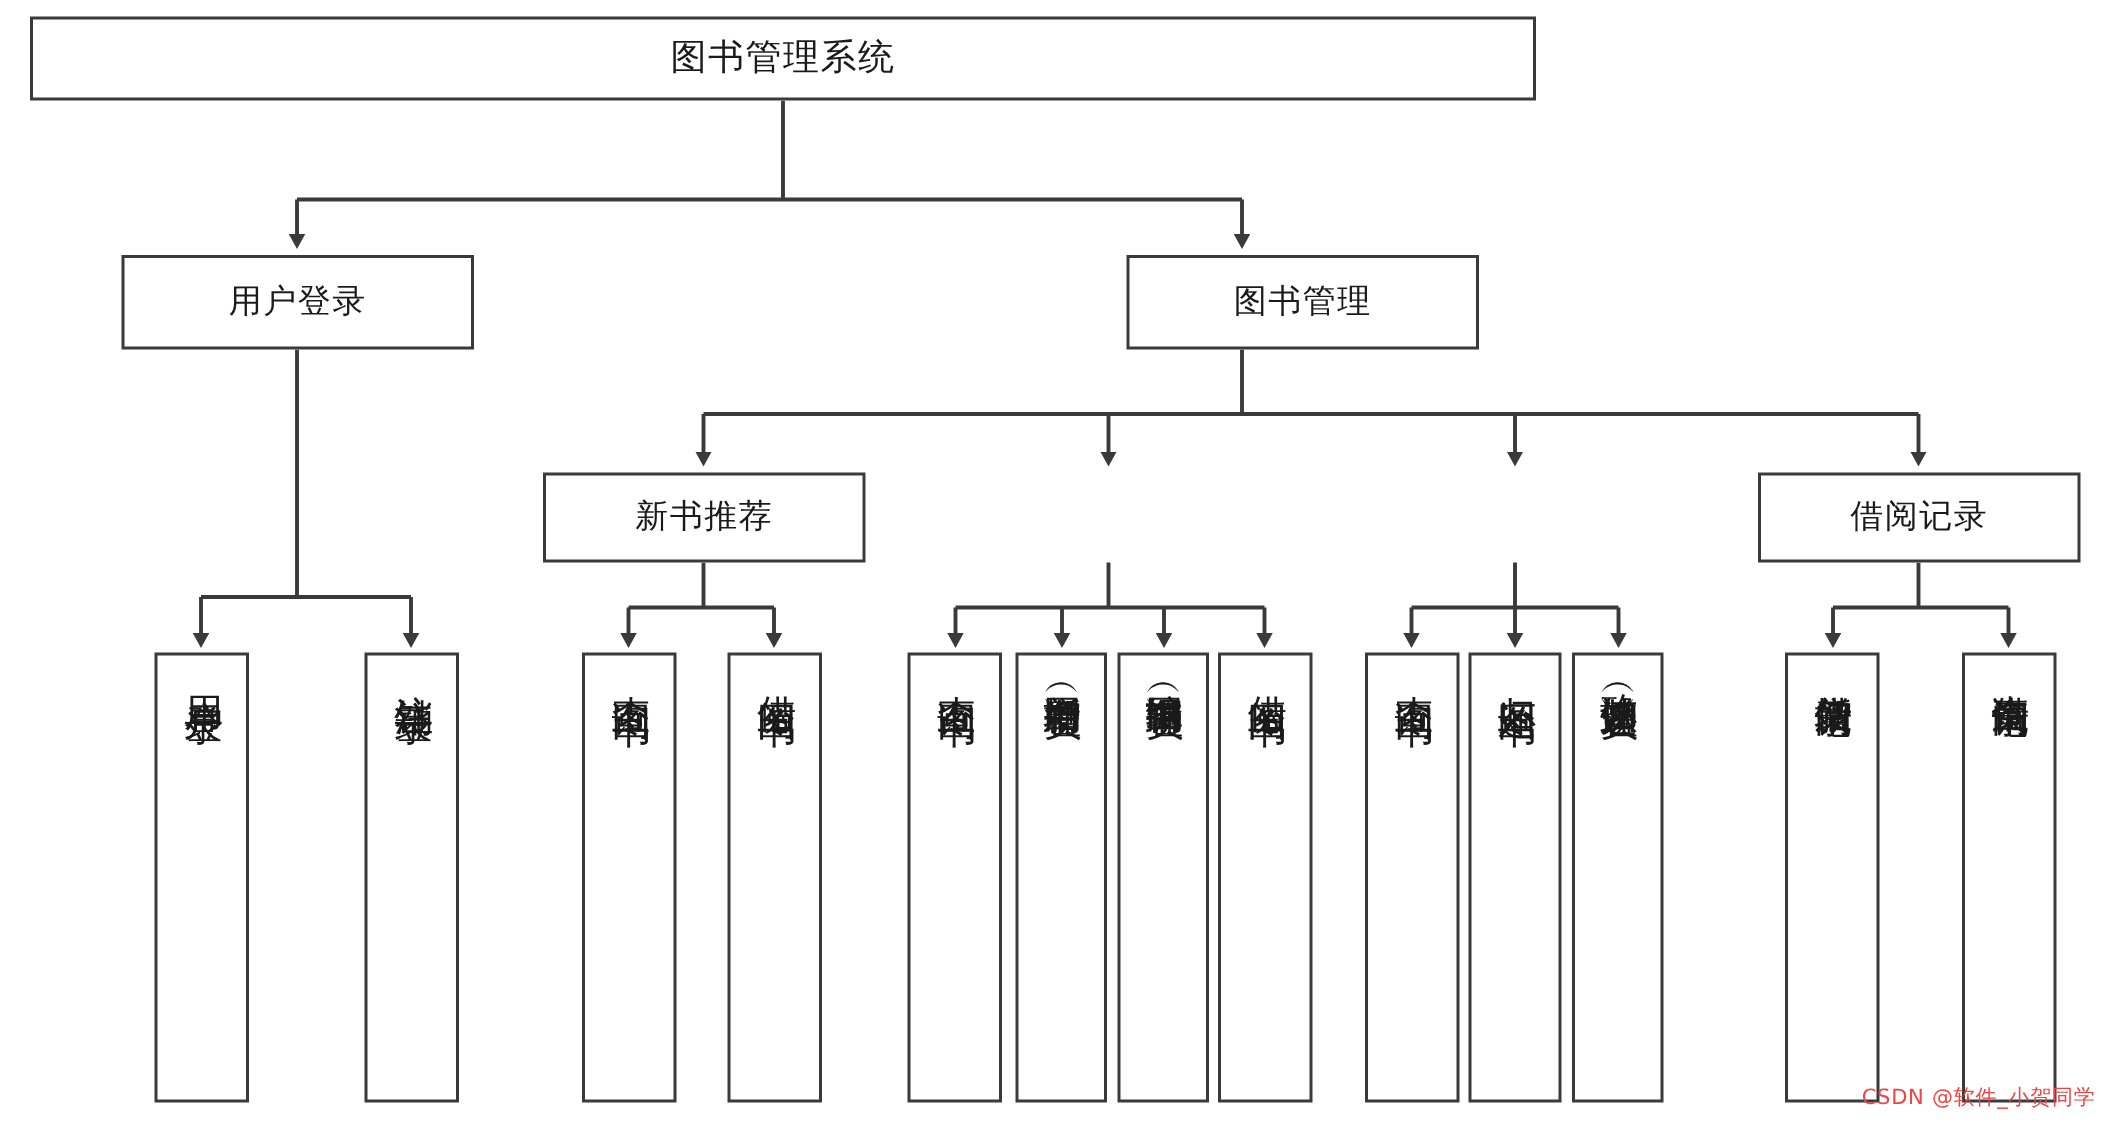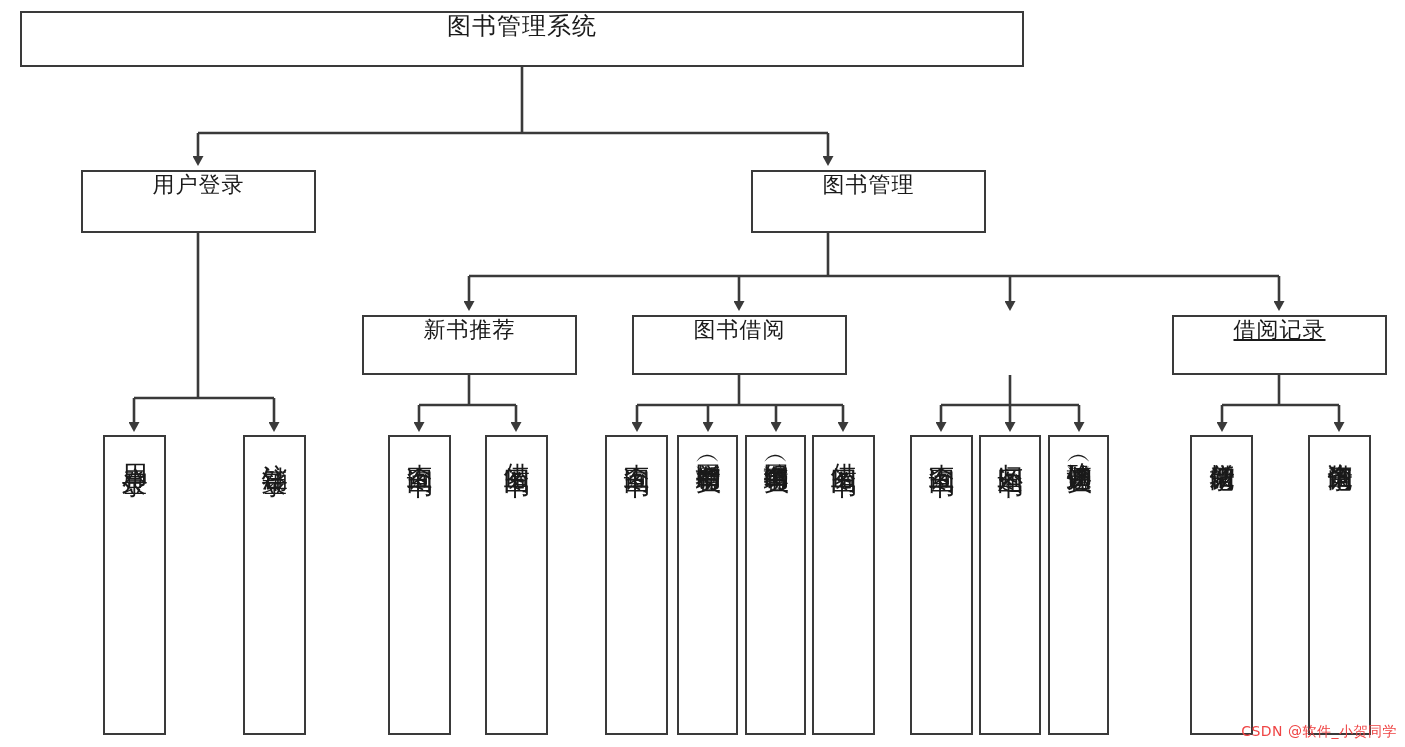--- a/index.html
+++ b/index.html
@@ -19,21 +19,21 @@
     left:0; top:0;
     width:1405px; height:747px;
     pointer-events:none;
   }
   .node{
     position:absolute;
     box-sizing:border-box;
     background:#ffffff;
     border:2px solid #3a3a3a;
     display:flex;
-    align-items:flex-start;
+    align-items:center;
     justify-content:center;
     color:#1a1a1a;
     z-index:2;
   }
   .node .lbl{
     display:block;
     text-align:center;
     line-height:1.15;
     white-space:nowrap;
   }
@@ -48,21 +48,21 @@
   .n-l2 .lbl{ font-size:22px; letter-spacing:1px; }
   .n-login{  left:81px;  width:235px; }
   .n-bookmg{ left:711px; width:235px;margin-left:40px; }
 
   
   .n-l3{ top:315px; height:60px; }
   .n-l3 .lbl{ font-size:22px; letter-spacing:1px; }
   .n-rec{   left:362px;  width:215px; }
   .n-borrow{left:632px;  width:215px; }
   .n-cur{   left:903px;  width:215px; }
-  .n-hist{  left:1172px; width:215px;text-decoration:underline; }
+  .n-hist{  left:1172px; width:215px; }
 
   
   .leaf{
     top:435px;
     height:300px;
     align-items:flex-start;
     justify-content:center;
     padding-top:6px;
   }
   .leaf .lbl{
@@ -152,23 +152,20 @@
   <div class="node n-l2 n-login">
     <span class="lbl">用户登录</span>
   </div>
   <div class="node n-l2 n-bookmg">
     <span class="lbl">图书管理</span>
   </div>
 
   <div class="node n-l3 n-rec">
     <span class="lbl">新书推荐</span>
   </div>
-  <div class="node n-l3 n-borrow">
-    <span class="lbl">图书借阅</span>
-  </div>
   <div class="node n-l3 n-hist">
     <span class="lbl">借阅记录</span>
   </div>
 
   <div class="node leaf" style="left:103px;width:63px;">
     <span class="lbl">用户登录</span>
   </div>
   <div class="node leaf" style="left:243px;width:63px;">
     <span class="lbl">注销登录</span>
   </div>

